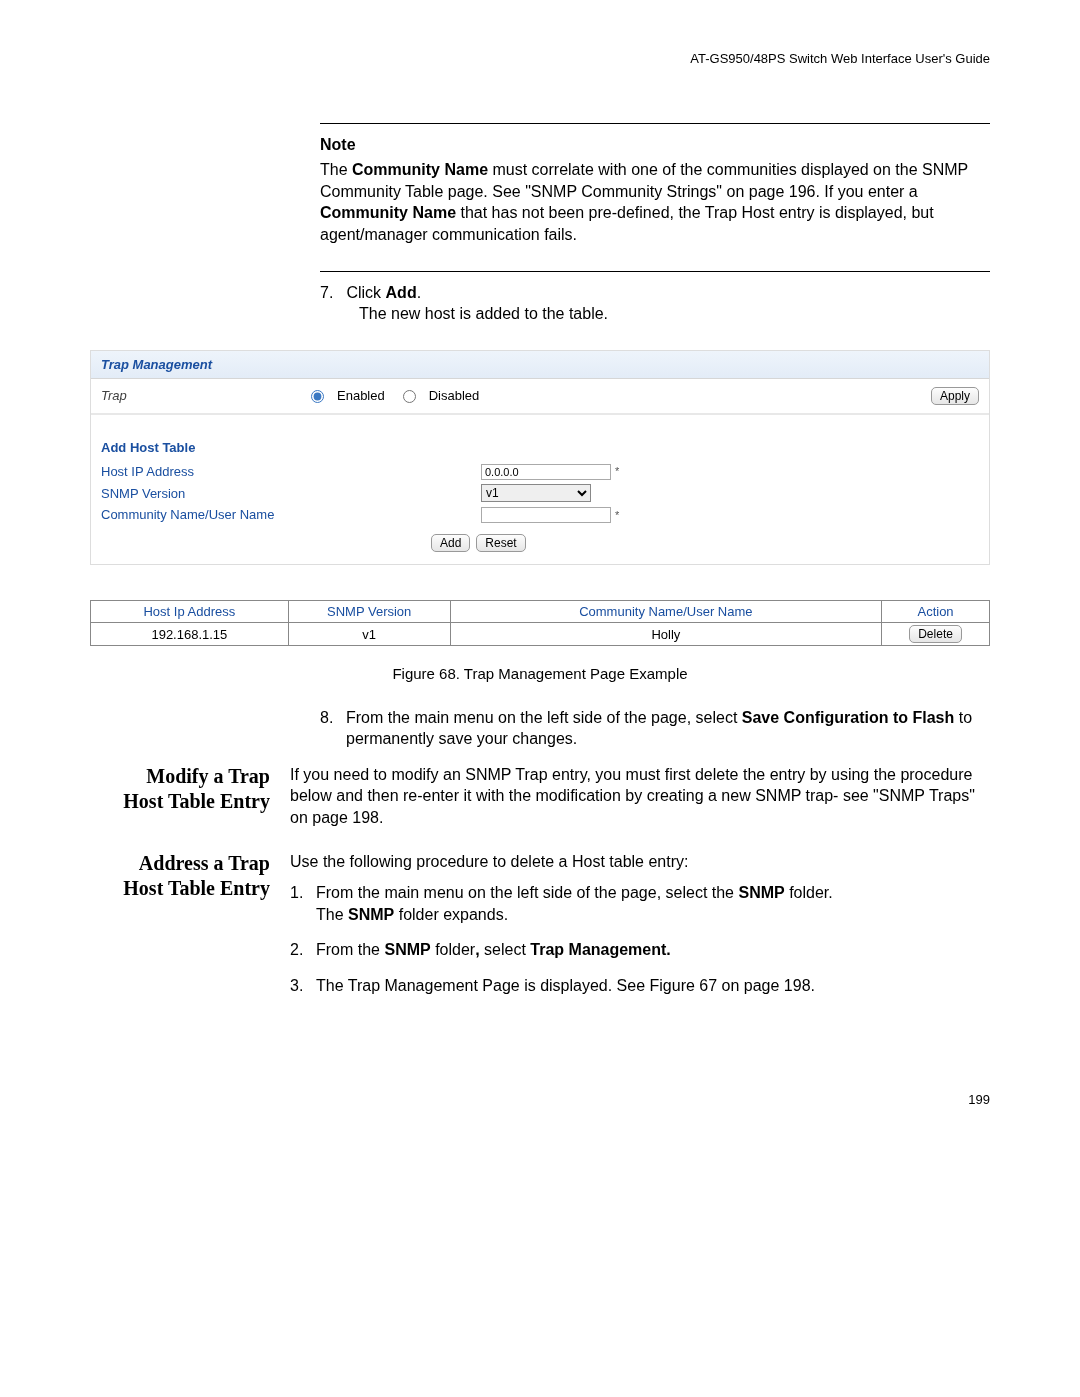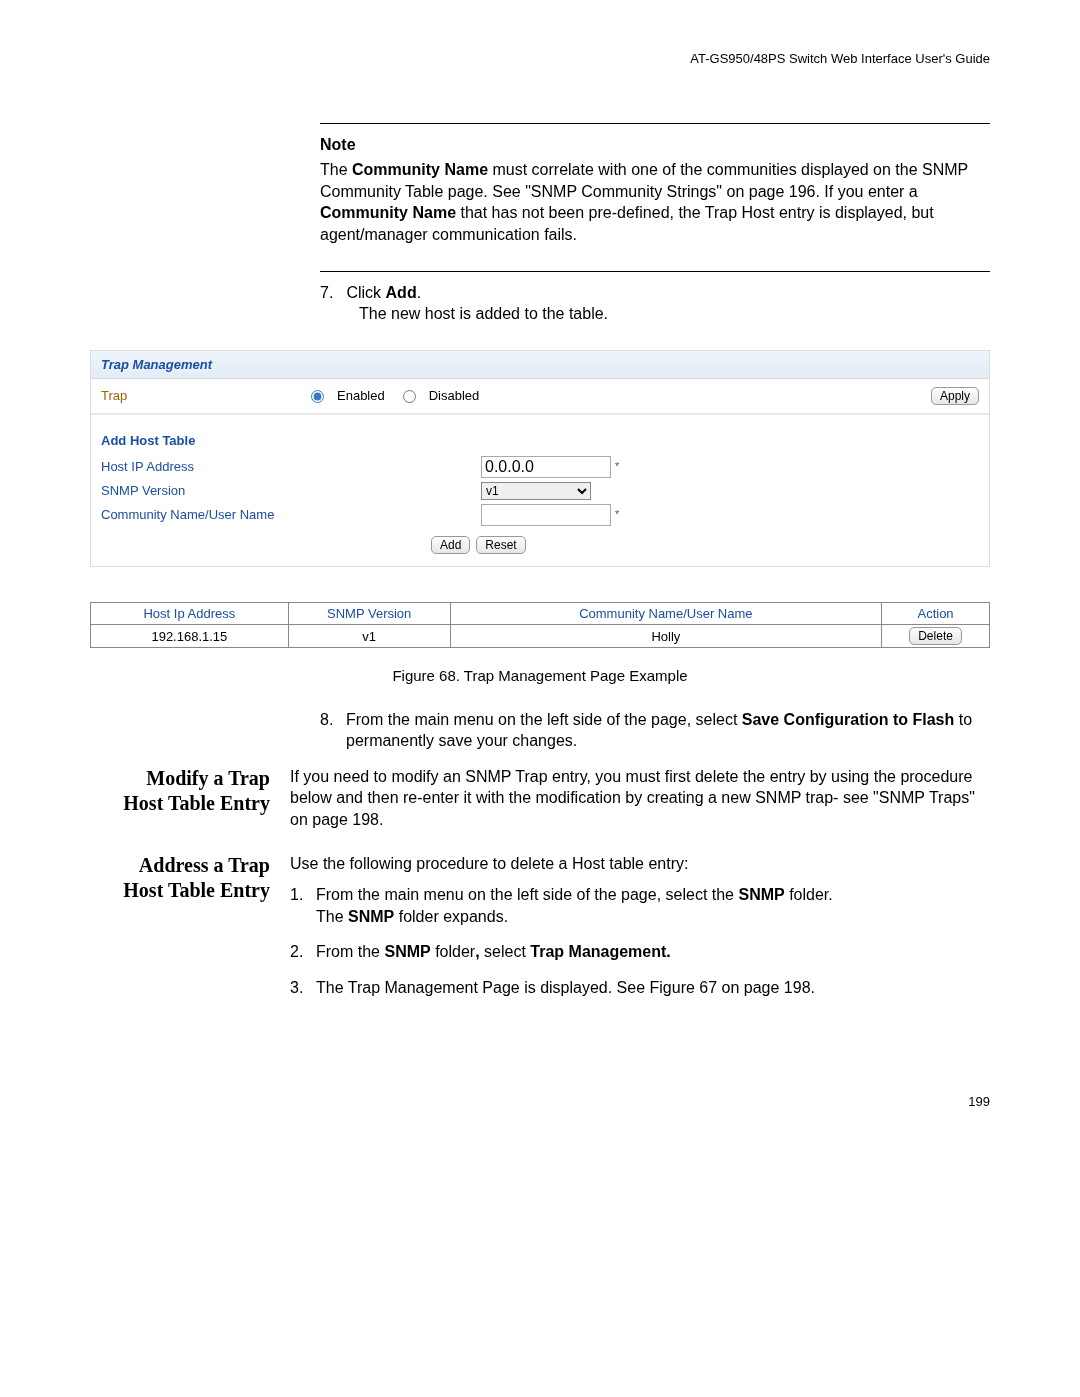--- a/index.html
+++ b/index.html
@@ -42,44 +42,44 @@
     font-style: italic;
     padding: 5px 10px;
     border-bottom: 1px solid #d6d6d6;
   }
   .trap-row {
     display: flex;
     align-items: center;
     padding: 8px 10px;
     border-bottom: 1px solid #e8e8e8;
   }
-  .trap-row .lbl { width: 210px; color:#a16207; }
+  .trap-row .lbl { width: 210px; color:#404040;font-style:italic; }
   .radio-group { display: flex; gap: 18px; align-items: center; flex: 1; }
   .radio-item { display: flex; align-items: center; gap: 13px; font-size:13px; }
   input[type=radio] { accent-color:#3a78c3; }
   .apply-btn, .small-btn {
     background: linear-gradient(#fdfdfd,#e6e6e6);
     border: 1px solid #999;
     border-radius: 5px;
     font-size: 12px;
     padding: 1px 8px;
     cursor: pointer;
   }
   .apply-cell { margin-left: auto; }
   .addhost-title {
-    color: #1a4fa0; font-weight: bold; padding: 17px 10px 4px 10px;
+    color: #1a4fa0; font-weight: bold; padding: 24px 10px 4px 10px;
     border-top: 1px solid #e8e8e8;
   }
   .form-row {
     display: flex; align-items: center;
     padding: 2px 10px;
   }
   .form-row .flabel { width: 380px; color:#1a4fa0; font-size:13px; }
   .form-row input[type=text] {
-    width: 130px; font-size:16px; padding:1px 3px;
+    width: 130px; font-size:11px; padding:1px 3px;
     border:1px solid #aaa; background:#fff;
   }
   .form-row .req { margin-left:4px; font-size:11px; color:#555; }
   .form-row select {
     width: 110px; font-size:12px; border:1px solid #888; background:#efefef;
   }
   .btn-row { padding: 8px 10px 12px 340px; display:flex; gap:6px; }
 
   
   .result-table {

